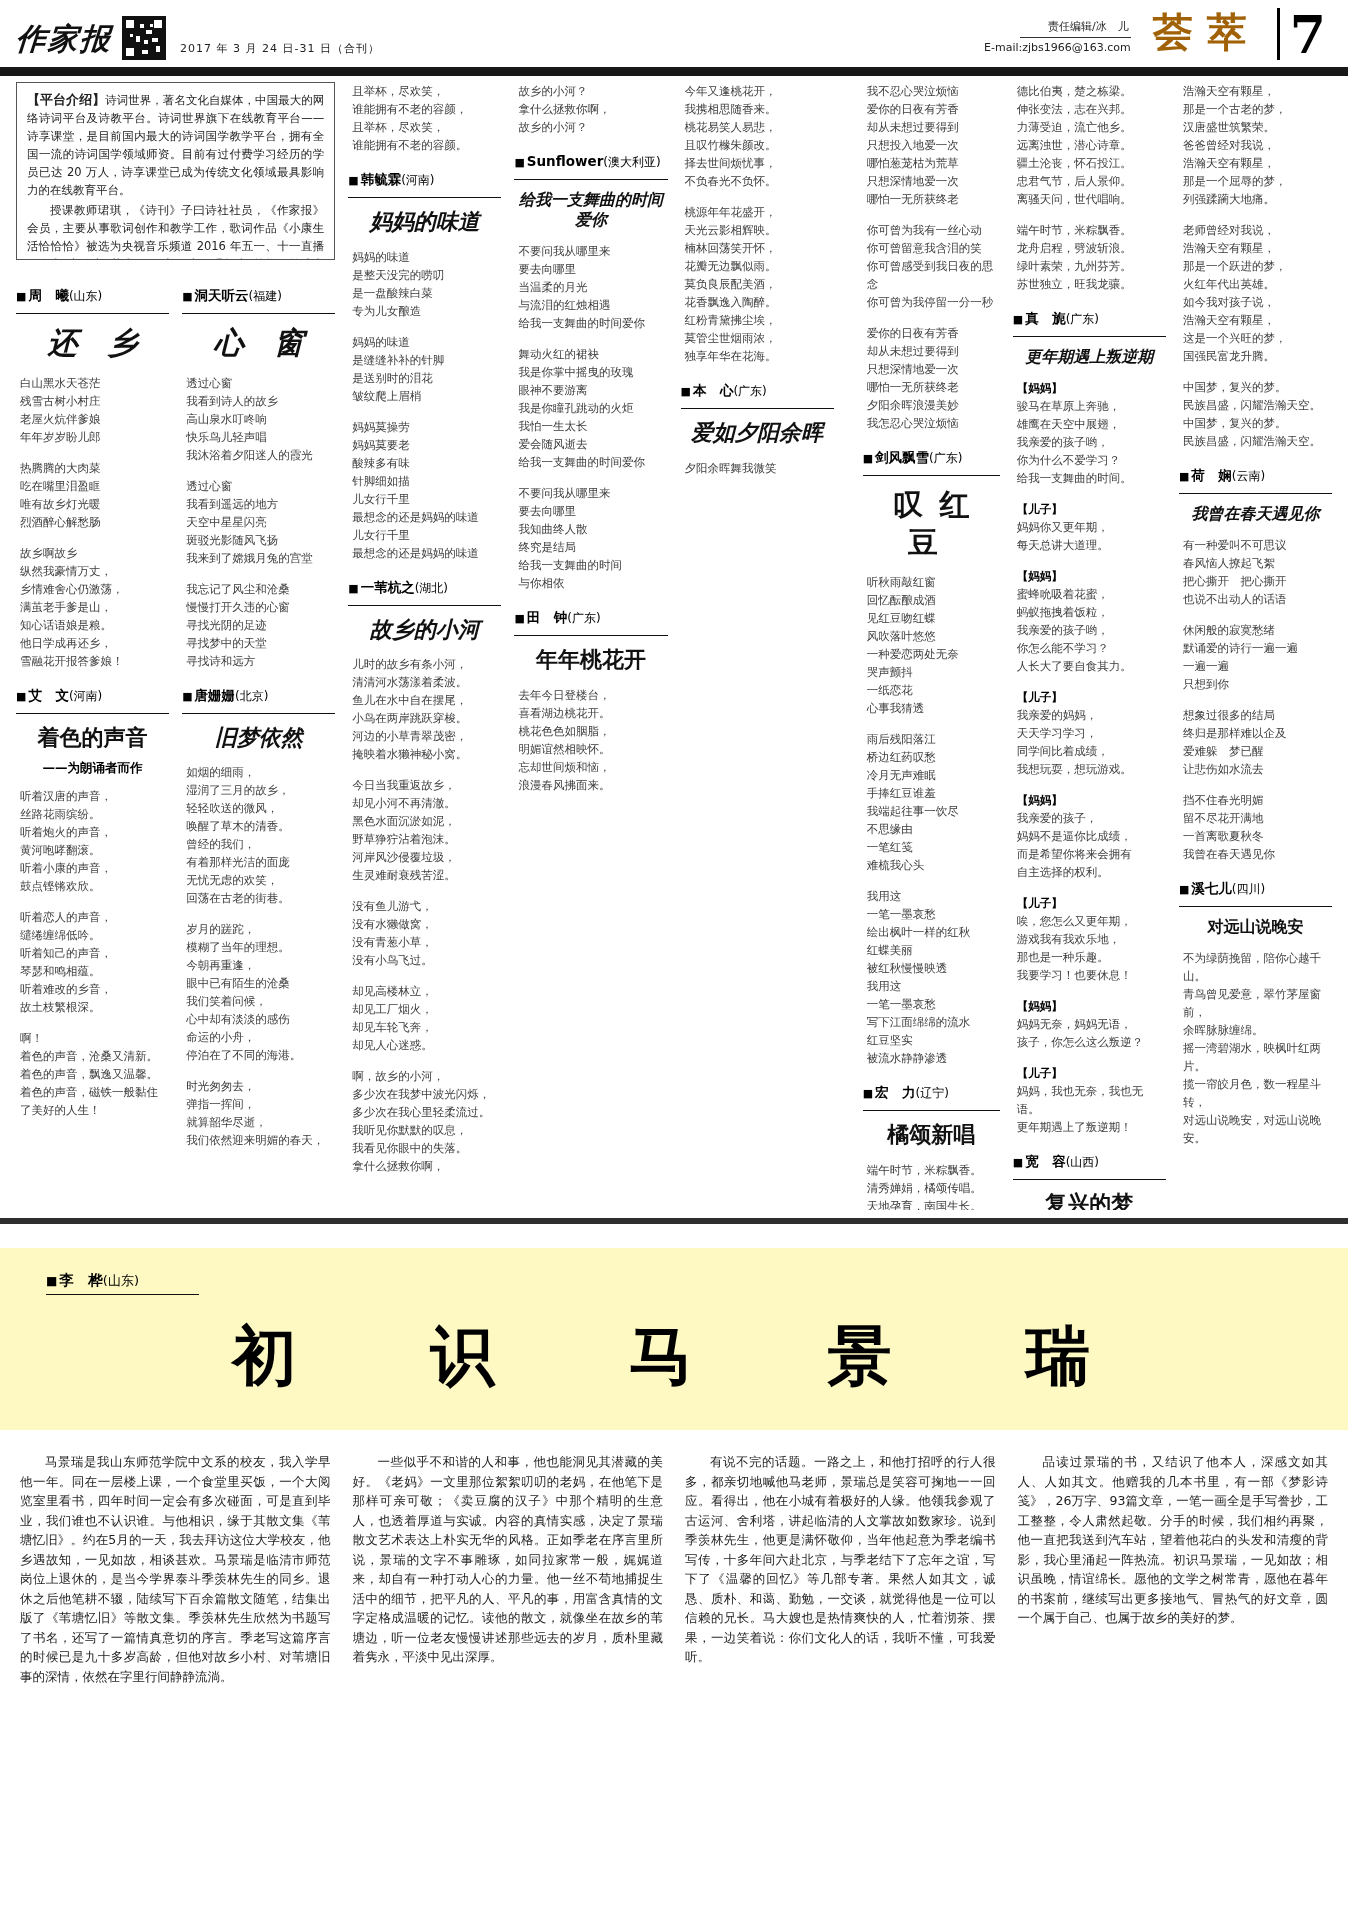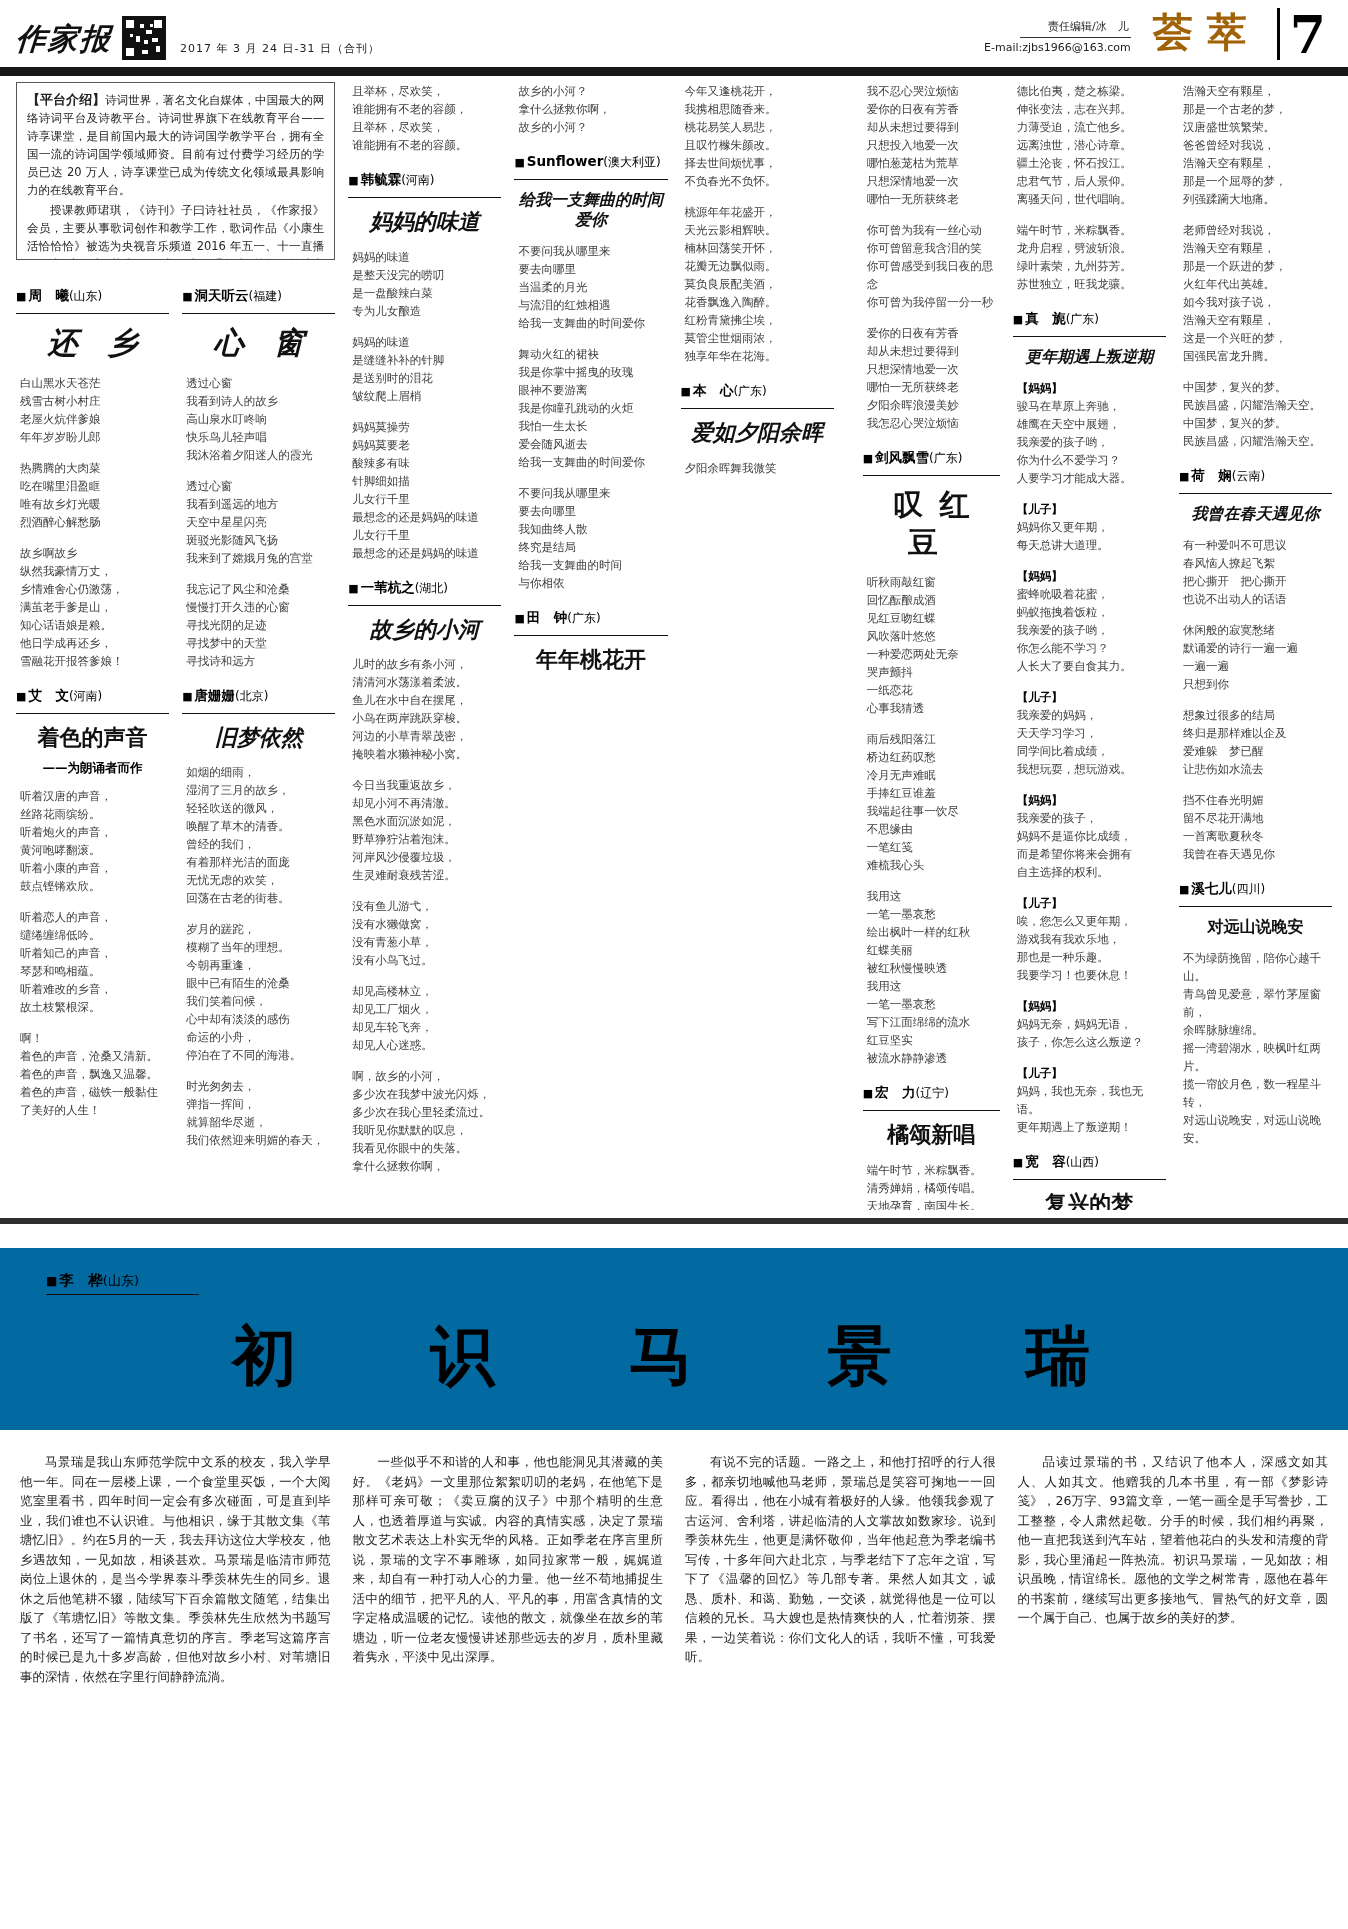--- a/index.html
+++ b/index.html
@@ -43,21 +43,21 @@
   .t-hei{font-family:"DejaVu Sans","Liberation Sans",sans-serif;font-weight:900;}
   .t-song{font-family:"DejaVu Serif","Liberation Serif",serif;font-weight:bold;}
   .sz-lg{font-size:30px;} .sz-md{font-size:22px;} .sz-sm{font-size:16px;}
   .spaced{letter-spacing:0.55em;text-indent:0.55em;}
   .psub{text-align:center;font-weight:bold;font-size:12.5px;color:#000;margin:-4px 0 10px 0;}
   .stanza{margin:0 0 13px 0;padding-left:4px;}
   .stanza p{margin:0;}
   .stanza p.speaker{font-weight:bold;color:#000;}
   
   .feature-divider{height:6px;background:#2e2e2e;margin:8px 0 0 0;}
-  .feature-head{background:#0369a1;margin:24px 0 0 0;padding:22px 72px 26px 46px;}
+  .feature-head{background:#fef9c3;margin:24px 0 0 0;padding:22px 72px 26px 46px;}
   .feature-author{display:inline-block;border-bottom:1.5px solid #111;padding:0 60px 4px 0;
                   font-size:14.5px;font-weight:bold;color:#000;}
   .feature-author .sq{font-size:12px;margin-right:2px;}
   .feature-author .region{font-weight:normal;font-size:13px;}
   .feature-title{text-align:center;font-weight:900;font-size:64px;letter-spacing:0.55em;text-indent:0.55em;
                  color:#000;margin:18px 0 4px 0;font-family:"DejaVu Sans","Liberation Sans",sans-serif;}
   .feature-cols{display:grid;grid-template-columns:repeat(4,1fr);column-gap:22px;
                 padding:22px 20px 0 20px;height:396px;overflow:hidden;}
   .fcol{font-size:12.5px;line-height:19.5px;text-align:justify;color:#1e1e1e;overflow:hidden;}
   .fcol p{margin:0;text-indent:2em;}
@@ -304,20 +304,28 @@
         <div class="stanza">
           <p>不要问我从哪里来</p>
           <p>要去向哪里</p>
           <p>我知曲终人散</p>
           <p>终究是结局</p>
           <p>给我一支舞曲的时间</p>
           <p>与你相依</p>
         </div>
         <div class="sec-head"><span class="sq">■</span><span class="author">田　钟</span><span class="region">(广东)</span></div>
         <div class="ptitle t-song sz-md">年年桃花开</div>
+        <div class="stanza">
+          <p>去年今日登楼台，</p>
+          <p>喜看湖边桃花开。</p>
+          <p>桃花色色如胭脂，</p>
+          <p>明媚谊然相映怀。</p>
+          <p>忘却世间烦和恼，</p>
+          <p>浪漫春风拂面来。</p>
+        </div>
       </div>
       <div class="col tall" style="grid-column: 5;">
         <div class="stanza">
           <p>今年又逢桃花开，</p>
           <p>我携相思随香来。</p>
           <p>桃花易笑人易悲，</p>
           <p>且叹竹橼朱颜改。</p>
           <p>择去世间烦忧事，</p>
           <p>不负春光不负怀。</p>
         </div>
@@ -422,21 +430,21 @@
           <p>苏世独立，旺我龙骧。</p>
         </div>
         <div class="sec-head"><span class="sq">■</span><span class="author">真　旎</span><span class="region">(广东)</span></div>
         <div class="ptitle t-script sz-sm">更年期遇上叛逆期</div>
         <div class="stanza">
           <p class="speaker">【妈妈】</p>
           <p>骏马在草原上奔驰，</p>
           <p>雄鹰在天空中展翅，</p>
           <p>我亲爱的孩子哟，</p>
           <p>你为什么不爱学习？</p>
-          <p>人要学习才能成大器。</p>
+          <p>给我一支舞曲的时间。</p>
         </div>
         <div class="stanza">
           <p class="speaker">【儿子】</p>
           <p>妈妈你又更年期，</p>
           <p>每天总讲大道理。</p>
         </div>
         <div class="stanza">
           <p class="speaker">【妈妈】</p>
           <p>蜜蜂吮吸着花蜜，</p>
           <p>蚂蚁拖拽着饭粒，</p>

